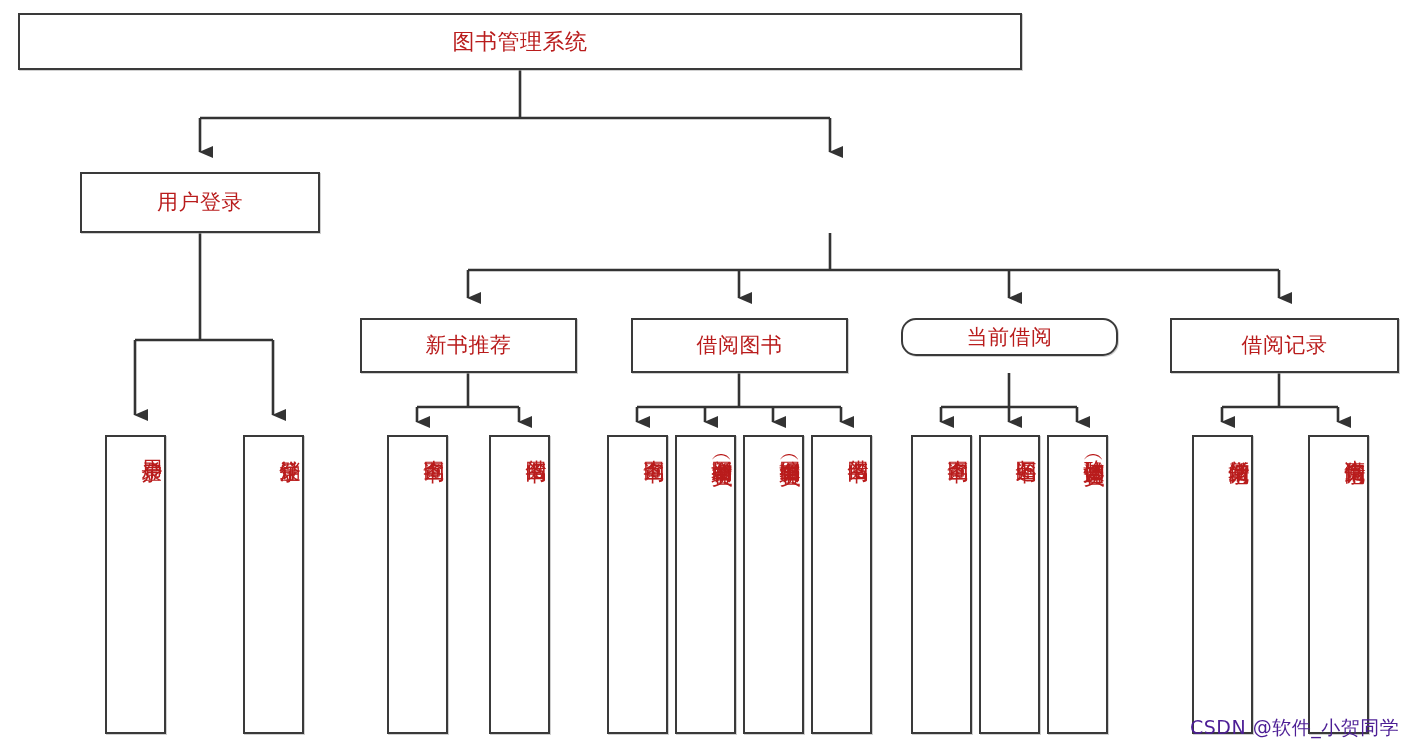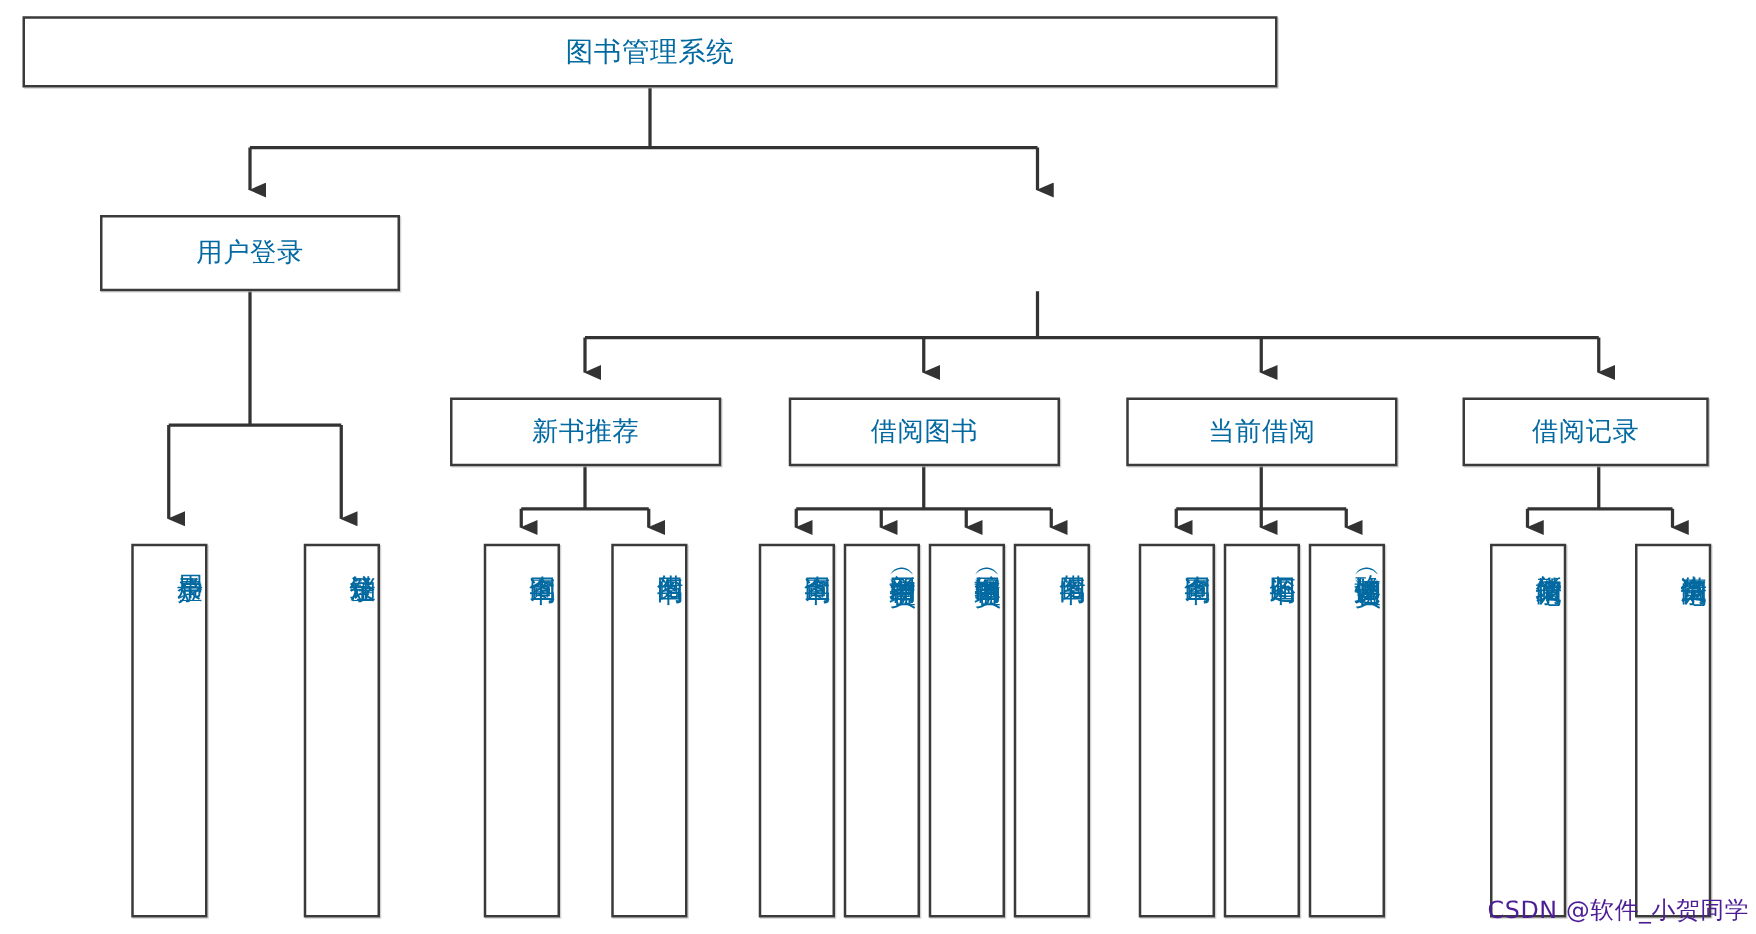--- a/index.html
+++ b/index.html
@@ -23,27 +23,26 @@
     top: 0;
     width: 1405px;
     height: 747px;
     pointer-events: none;
   }
   .node {
     position: absolute;
     box-sizing: border-box;
     border: 2px solid #3a3a3a;
     background: #ffffff;
-    color: #0369a1;
+    color: #b91c1c;
     display: flex;
     align-items: center;
     justify-content: center;
     text-align: right;
     box-shadow: 1px 1px 0 rgba(170,170,170,0.55);
-    font-family: Liberation Serif, serif;
   }
   .node.horiz {
     font-size: 21px;
     line-height: 1.15;
     letter-spacing: 0.5px;
   }
   .node.vert {
     font-size: 21px;
     line-height: 1.18;
     letter-spacing: 1px;
@@ -134,24 +133,24 @@
   <div class="node horiz" style="left:80px; top:172px; width:240px; height:61px;">
     <span>用户登录</span>
   </div>
 
   <div class="node horiz" style="left:360px; top:318px; width:217px; height:55px;">
     <span>新书推荐</span>
   </div>
   <div class="node horiz" style="left:631px; top:318px; width:217px; height:55px;">
     <span>借阅图书</span>
   </div>
-  <div class="node horiz" style="left:901px; top:318px; width:217px; height:55px;">
+  <div class="node horiz" style="left:901px; top:318px; width:217px; height:38px;border-radius:15px;">
     <span>当前借阅</span>
   </div>
-  <div class="node horiz" style="left:1170px; top:318px; width:197px; height:55px;">
+  <div class="node horiz" style="left:1170px; top:318px; width:229px; height:55px;">
     <span>借阅记录</span>
   </div>
 
   <div class="node vert" style="left:105px; top:435px; width:61px; height:299px;">
     <span class="vtext">用户登录</span>
   </div>
   <div class="node vert" style="left:243px; top:435px; width:61px; height:299px;">
     <span class="vtext">注销登录</span>
   </div>
 

